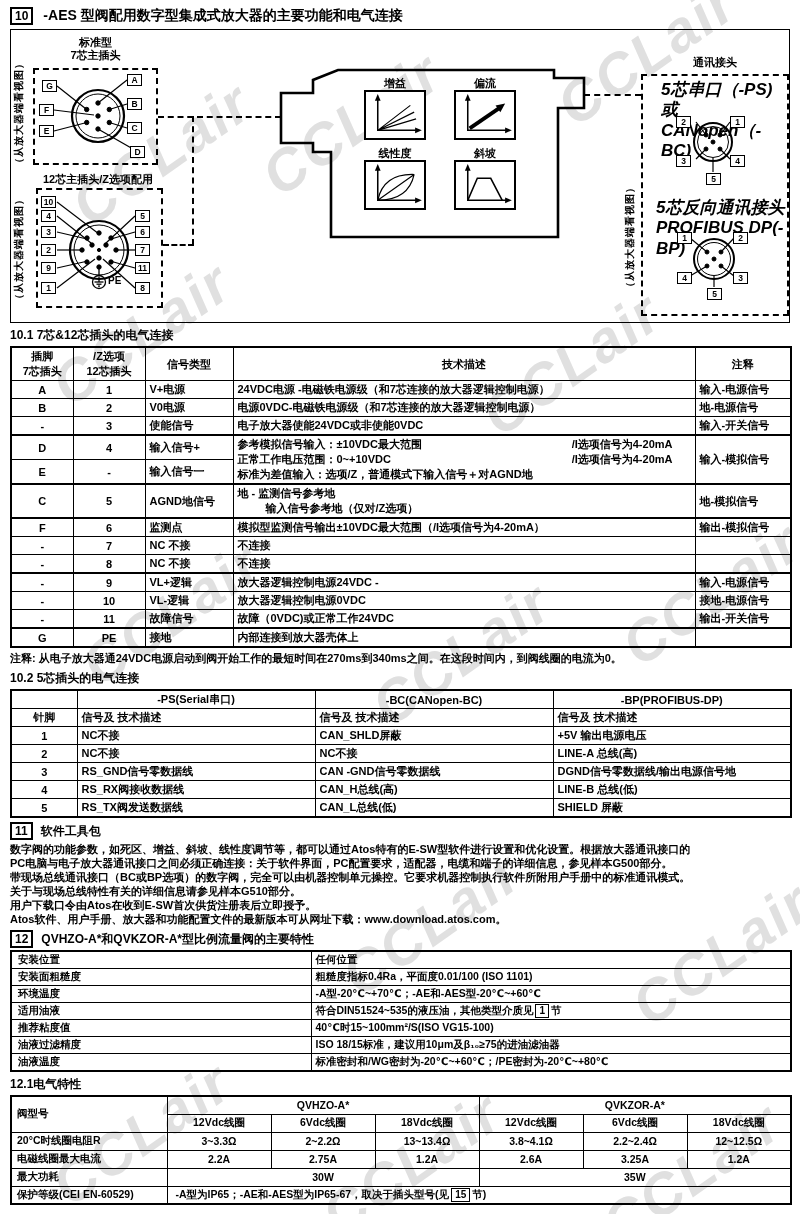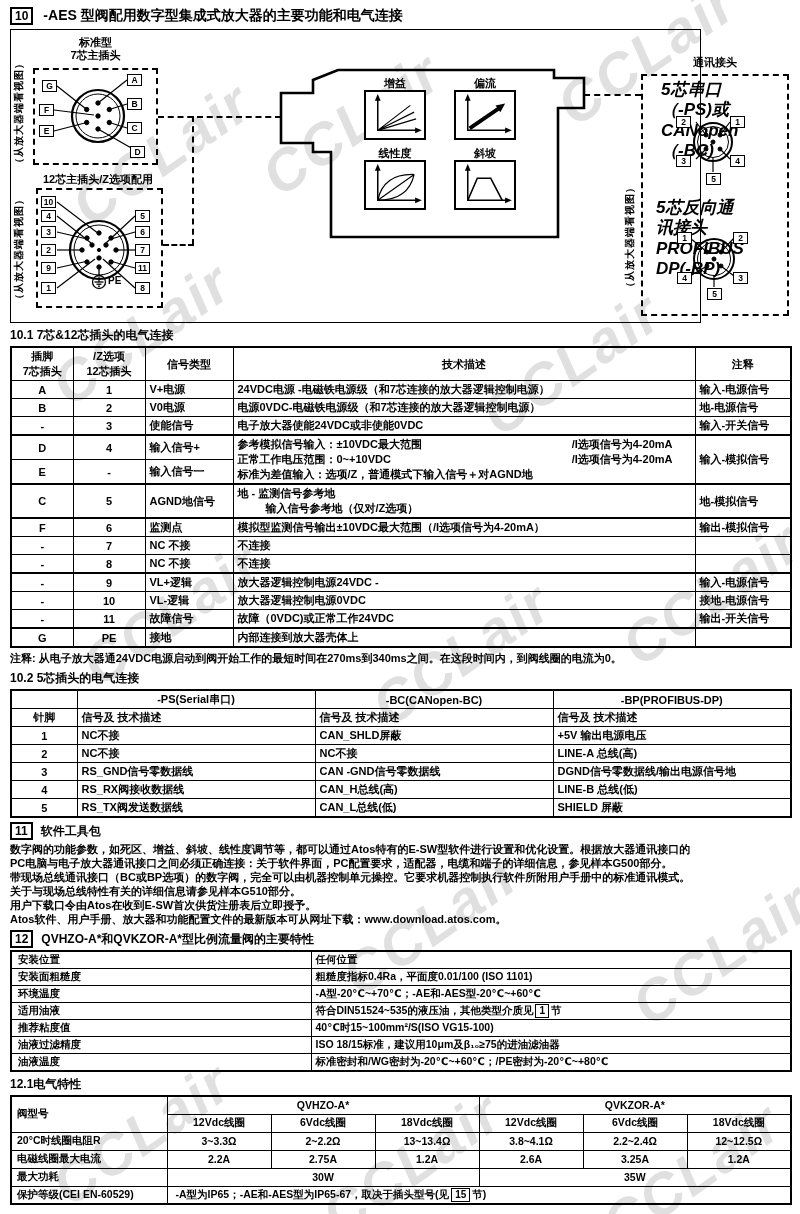--- a/index.html
+++ b/index.html
@@ -16,21 +16,21 @@
   }
   .content { position: relative; z-index: 1; padding: 6px 10px 0 10px; }
   .hdr { display: flex; align-items: center; gap: 10px; height: 20px; }
   .nbox {
     display: inline-block; border: 2px solid #000; padding: 0 3px;
     font-size: 12px; font-weight: bold; line-height: 14px; background: transparent;
   }
   .nbox.small { border-width: 1px; font-size: 10px; line-height: 12px; margin: 0 2px; }
   .htitle { font-size: 14px; font-weight: bold; }
   
-  .panel { position: relative; width: 691px; height: 294px; border: 1px solid #000; margin-top: 3px; }
+  .panel { position: relative; width: 780px; height: 294px; border: 1px solid #000; margin-top: 3px; }
   .psvg { position: absolute; left: 0; top: 0; pointer-events: none; }
   .dashbox { position: absolute; border: 2px dashed #000; }
   .dlabel { position: absolute; font-size: 11px; font-weight: bold; text-align: center; line-height: 1.15; }
   .dlabel-l { position: absolute; font-size: 17px; font-weight: bold; line-height: 1.2; font-style: italic; }
   .plbl {
     position: absolute; width: 15px; height: 12px; border: 1.5px solid #000;
     font-size: 8.5px; line-height: 10px; font-weight: bold; text-align: center; background: #fff;
   }
   .vnote {
     position: absolute; font-size: 10px; font-weight: bold; white-space: nowrap;

